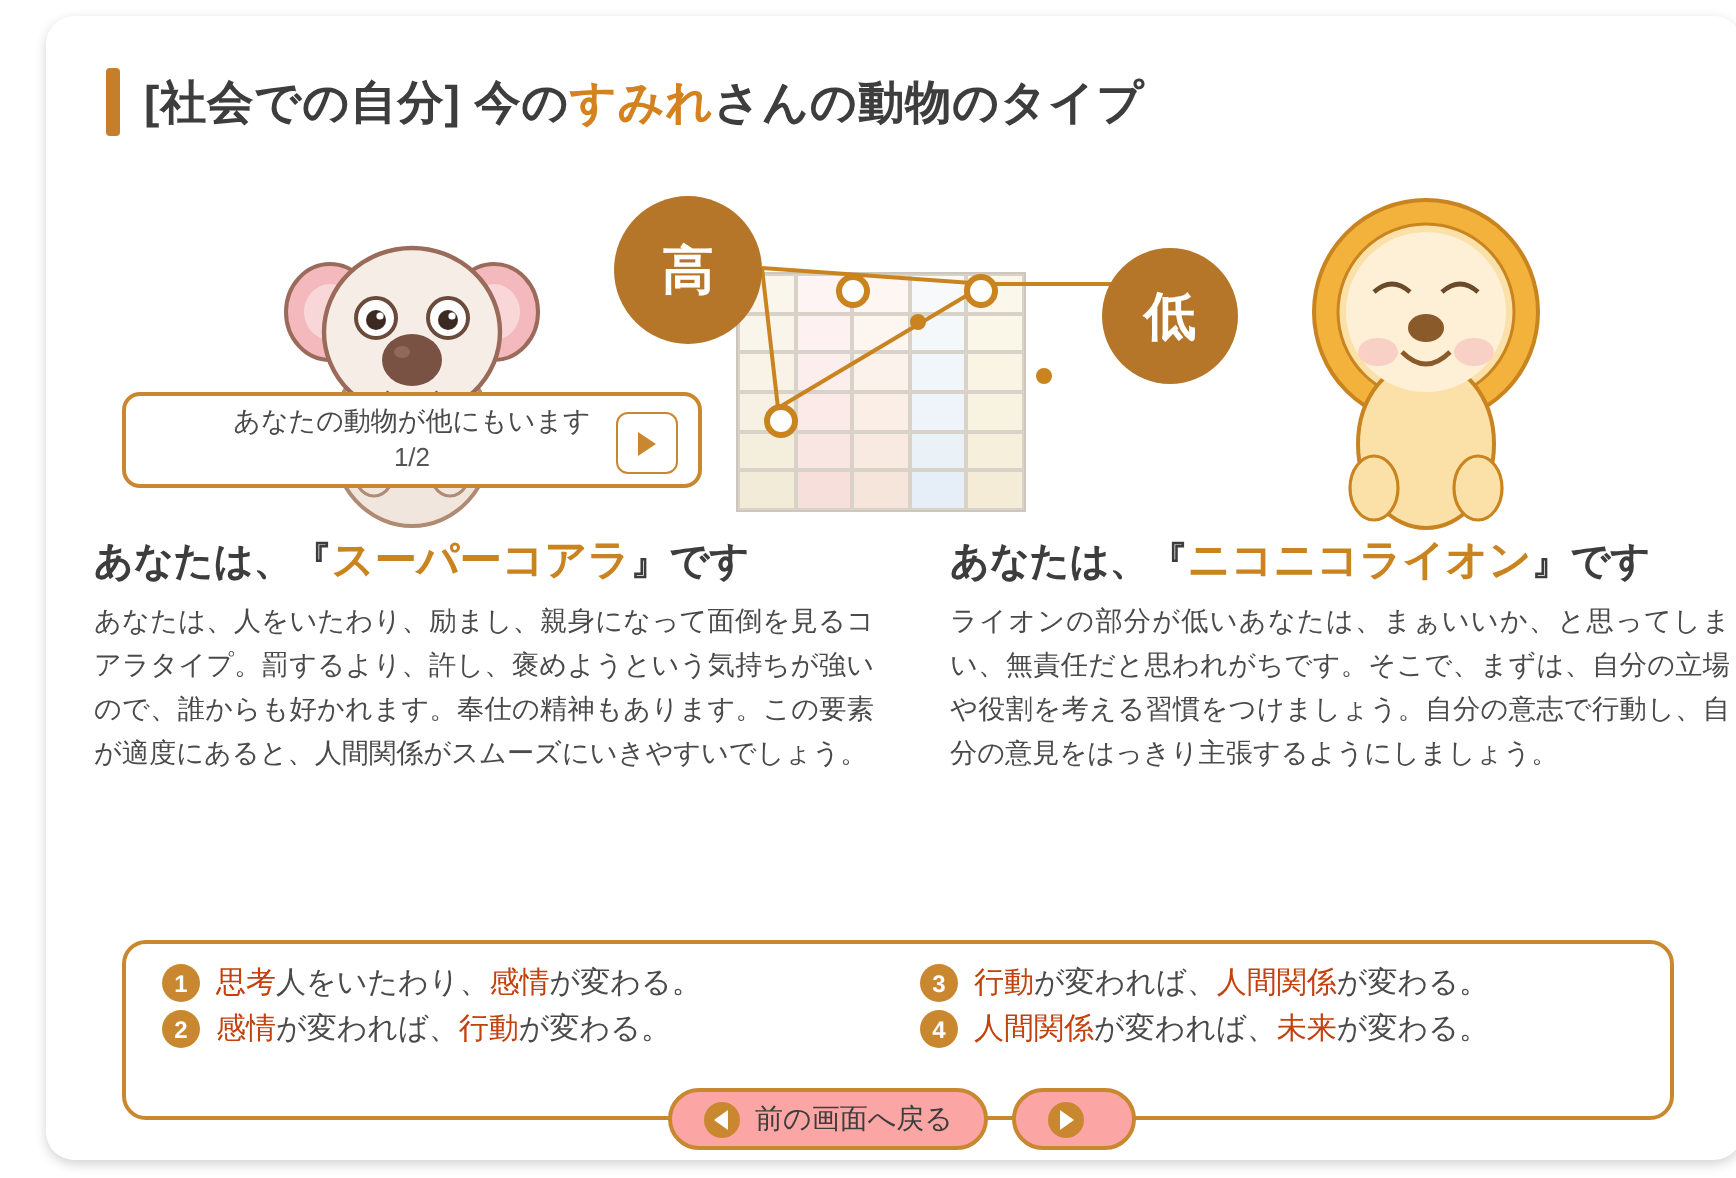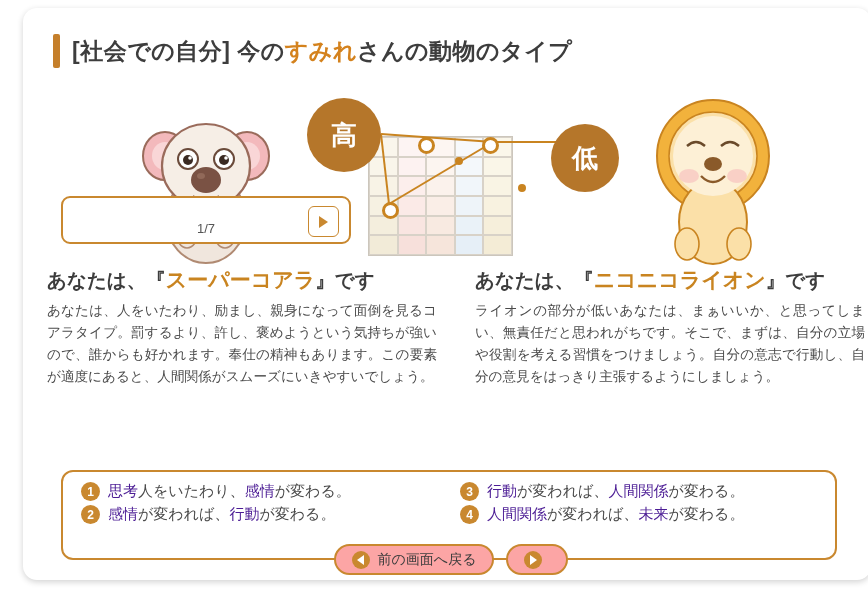--- a/index.html
+++ b/index.html
@@ -104,21 +104,21 @@
   .maxims{
     position:absolute;left:18px;top:10px;width:740px;
     display:grid;grid-template-columns:1fr 1fr;gap:4px 18px;
   }
   .maxim{display:flex;align-items:center;font-size:15px;white-space:nowrap;}
   .num{
     width:19px;height:19px;border-radius:50%;background:#c9882f;color:#fff;
     font-size:12px;display:flex;align-items:center;justify-content:center;
     margin-right:8px;flex:none;font-weight:bold;
   }
-  .maxim .o{color:#4c1d95;}
+  .maxim .o{color:#c2410c;}
   .maxim .d{color:#4a4a4a;}
   .navbtns{
     position:absolute;left:0;top:72px;width:776px;display:flex;
     justify-content:center;gap:12px;
   }
   .nav{
     height:31px;border:2px solid #c9882f;border-radius:16px;background:#fca5a5;
     display:flex;align-items:center;padding:0 16px;box-sizing:border-box;
     font-size:14px;color:#3d3d3d;
   }
@@ -225,22 +225,22 @@
         <path d="M78 52 q9 -8 18 0" stroke="#6a4a2a" stroke-width="2.4" fill="none"></path>
         <ellipse cx="70" cy="70" rx="9" ry="7" fill="#8a5a2a"></ellipse>
         <path d="M58 82 q12 12 24 0" stroke="#8a5a2a" stroke-width="2.4" fill="none"></path>
         <ellipse cx="46" cy="82" rx="10" ry="7" fill="#f7c6c0" opacity="0.75"></ellipse>
         <ellipse cx="94" cy="82" rx="10" ry="7" fill="#f7c6c0" opacity="0.75"></ellipse>
       </svg>
     </div>
 
     <div class="other-btn">
       <div class="txt">
-        <br>
-        <span class="frac">1/7</span>
+        <span>あなたの動物が他にもいます</span><br>
+        <span class="frac">1/2</span>
       </div>
       <div class="arrow">
           <span></span>
         </div>
     </div>
 
     <div class="col right">
       <h3><span>あなたは、『</span><span class="name">ニコニコライオン</span><span>』です</span></h3>
       <p>ライオンの部分が低いあなたは、まぁいいか、と思ってしまい、無責任だと思われがちです。そこで、まずは、自分の立場や役割を考える習慣をつけましょう。自分の意志で行動し、自分の意見をはっきり主張するようにしましょう。</p>
     </div>

